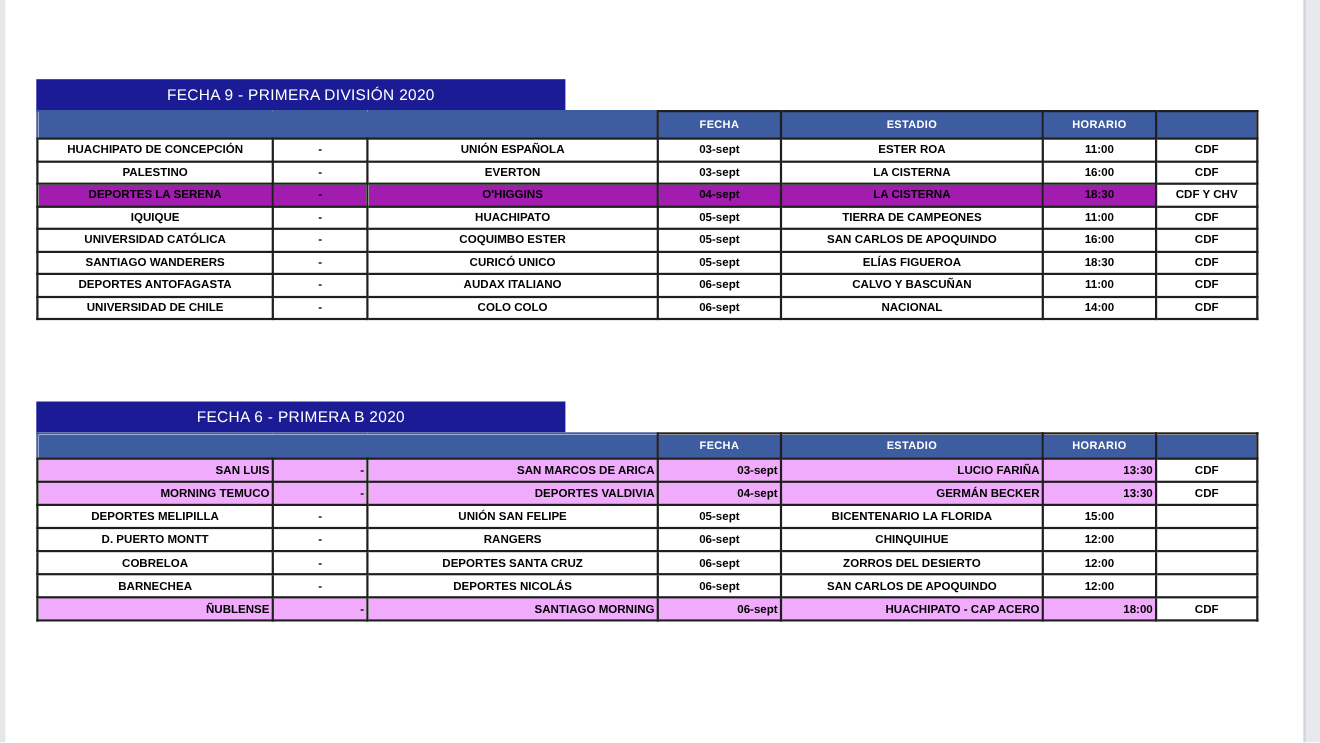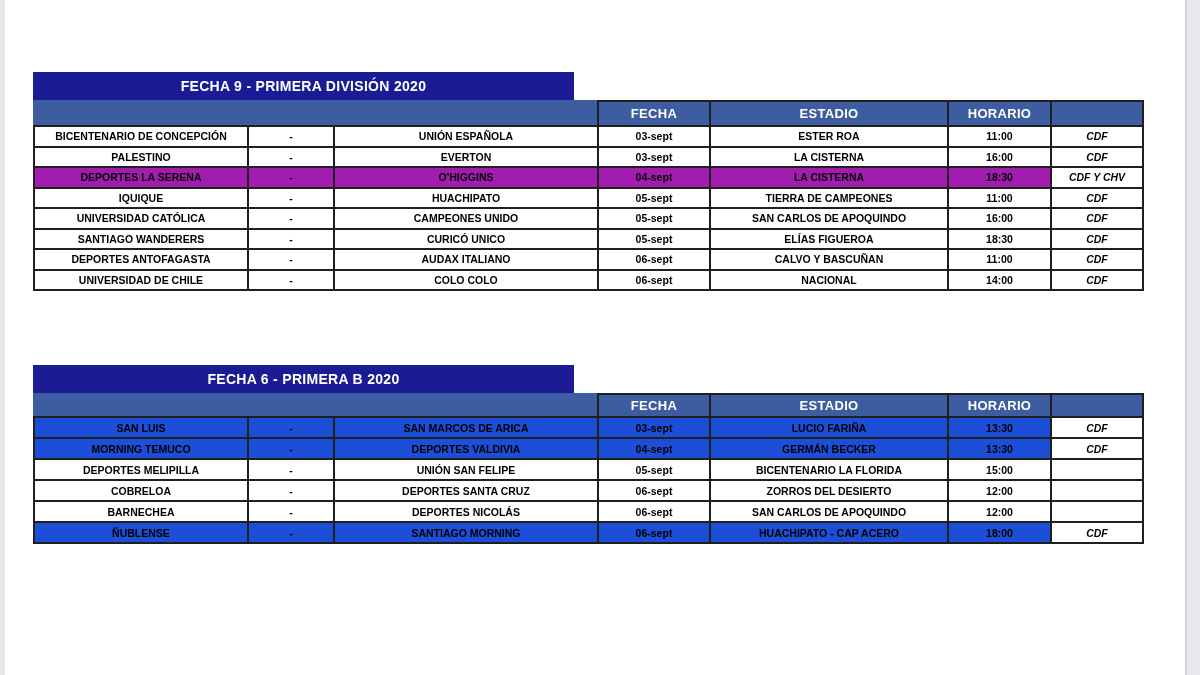--- a/index.html
+++ b/index.html
@@ -18,24 +18,24 @@
   }
   .edge-right {
     position: absolute; right: 0; top: 0; width: 13px; height: 675px;
     background: #e8e9ec; border-left: 2px solid #d4d5d9;
   }
   .fixture-block { position: absolute; left: 33px; }
   #block-primera-division { top: 72px; }
   #block-primera-b { top: 365px; }
 
   .title-bar {
-    width: 541px; height: 28px;
+    width: 481px; height: 28px;
     background: #1b1c95;
     color: #ffffff;
-    font-weight: bold;
+    font-weight: normal;
     font-size: 14px;
     letter-spacing: .3px;
     display: flex; align-items: center; justify-content: center;
   }
   table.fixtures {
     border-collapse: collapse;
     table-layout: fixed;
   }
   table.fixtures td {
     border: 2px solid #1f1f1f;
@@ -53,43 +53,42 @@
   col.c-sep     { width: 86px;  }
   col.c-away    { width: 264px; }
   col.c-fecha   { width: 112px; }
   col.c-estadio { width: 238px; }
   col.c-horario { width: 103px; }
   col.c-channel { width: 92px;  }
 
   tr.head-row td {
     background: #3e5ca0;
     color: #ffffff;
-    font-size: 13px;
+    font-size: 10px;
     letter-spacing: .3px;
   }
   #block-primera-division tr.head-row td { height: 23px; }
   #block-primera-b        tr.head-row td { height: 21px; }
   tr.head-row td.spacer {
     border-top: 2px solid #3e5ca0;
     border-left: 2px solid #3e5ca0;
   }
   #block-primera-division td { height: 18.5px; }
   #block-primera-b td        { height: 19px; }
 
   td.channel {
     border: none;
     background: transparent;
     text-align: left;
     padding-left: 6px;
     font-size: 12.5px;
     white-space: nowrap;
-    font-style: italic;
   }
   tr.hl-salmon td:not(.channel) { background: #a21caf; margin-top: 24px; }
-  tr.hl-yellow td:not(.channel) { background: #1d4ed8; }
+  tr.hl-yellow td:not(.channel) { background: #f0abfc; text-align: right; }
 </style>
 </head>
 <body>
 
 <div class="edge-left"></div>
 <div class="edge-right"></div>
 
 <div class="fixture-block" id="block-primera-division">
   <div class="title-bar">FECHA 9 - PRIMERA DIVISIÓN 2020</div>
   <table class="fixtures">
@@ -104,21 +103,21 @@
     </colgroup>
     <tbody>
         <tr class="head-row">
       <td class="spacer" colspan="3"></td>
       <td>FECHA</td>
       <td>ESTADIO</td>
       <td>HORARIO</td>
       <td class="channel"></td>
     </tr>
     <tr>
-      <td>BICENTENARIO DE CONCEPCIÓN</td>
+      <td>HUACHIPATO DE CONCEPCIÓN</td>
       <td>-</td>
       <td>UNIÓN ESPAÑOLA</td>
       <td>03-sept</td>
       <td>ESTER ROA</td>
       <td>11:00</td>
       <td class="channel">CDF</td>
     </tr>
     <tr>
       <td>PALESTINO</td>
       <td>-</td>
@@ -142,21 +141,21 @@
       <td>-</td>
       <td>HUACHIPATO</td>
       <td>05-sept</td>
       <td>TIERRA DE CAMPEONES</td>
       <td>11:00</td>
       <td class="channel">CDF</td>
     </tr>
     <tr>
       <td>UNIVERSIDAD CATÓLICA</td>
       <td>-</td>
-      <td>CAMPEONES UNIDO</td>
+      <td>COQUIMBO ESTER</td>
       <td>05-sept</td>
       <td>SAN CARLOS DE APOQUINDO</td>
       <td>16:00</td>
       <td class="channel">CDF</td>
     </tr>
     <tr>
       <td>SANTIAGO WANDERERS</td>
       <td>-</td>
       <td>CURICÓ UNICO</td>
       <td>05-sept</td>
@@ -227,20 +226,29 @@
     <tr>
       <td>DEPORTES MELIPILLA</td>
       <td>-</td>
       <td>UNIÓN SAN FELIPE</td>
       <td>05-sept</td>
       <td>BICENTENARIO LA FLORIDA</td>
       <td>15:00</td>
       <td class="channel"></td>
     </tr>
     <tr>
+      <td>D. PUERTO MONTT</td>
+      <td>-</td>
+      <td>RANGERS</td>
+      <td>06-sept</td>
+      <td>CHINQUIHUE</td>
+      <td>12:00</td>
+      <td class="channel"></td>
+    </tr>
+    <tr>
       <td>COBRELOA</td>
       <td>-</td>
       <td>DEPORTES SANTA CRUZ</td>
       <td>06-sept</td>
       <td>ZORROS DEL DESIERTO</td>
       <td>12:00</td>
       <td class="channel"></td>
     </tr>
     <tr>
       <td>BARNECHEA</td>

